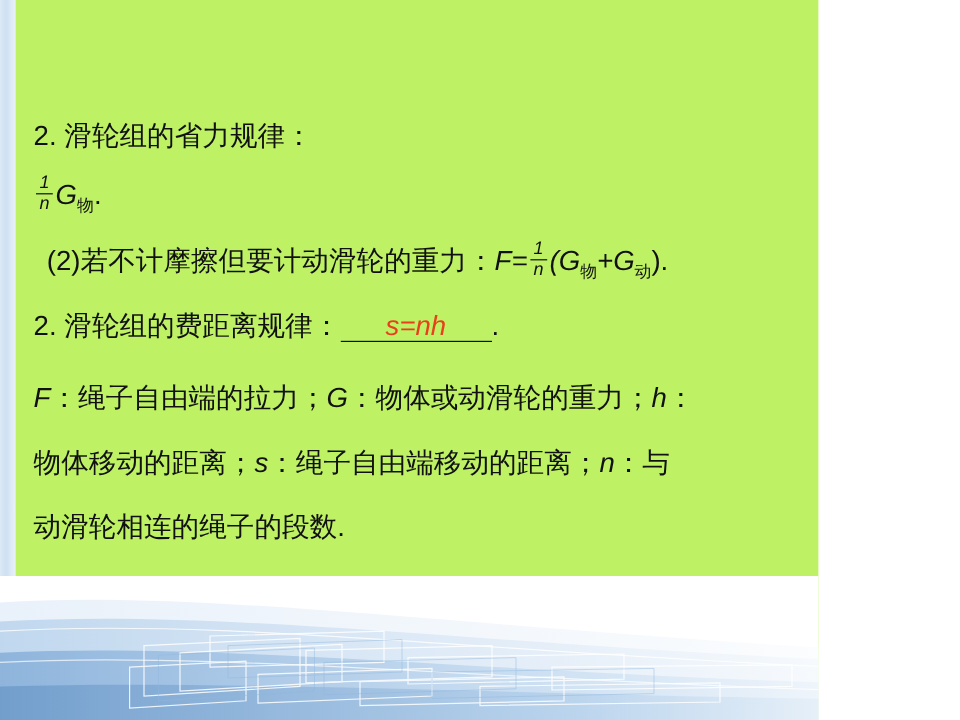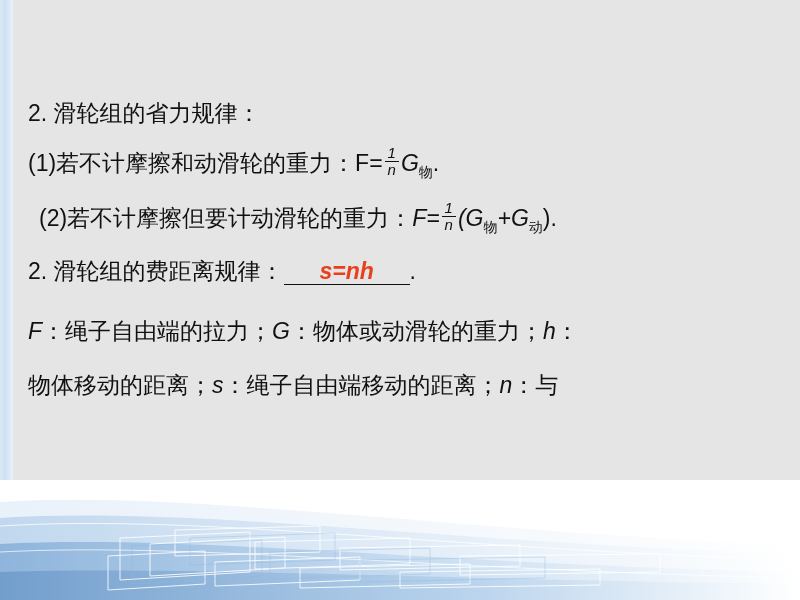--- a/index.html
+++ b/index.html
@@ -9,23 +9,23 @@
   body {
     width: 800px;
     height: 600px;
     overflow: hidden;
     font-family: "Liberation Sans", sans-serif;
     background: #ffffff;
   }
 
   #slide {
     position: relative;
-    width: 800px;
+    width: 682px;
     height: 600px;
-    background: #e5e5e5;
+    background: #bef264;
     overflow: hidden;
   }
 
   
   .left-bar {
     position: absolute;
     left: 0;
     top: 0;
     width: 13px;
     height: 600px;
@@ -87,21 +87,21 @@
   }
 
   .sub {
     font-size: 14px;
     vertical-align: sub;
     font-style: normal;
   }
 
   .answer {
     color: #e8401c;
-    font-weight: bold;
+    font-weight: normal;
     font-style: italic;
     font-size: 23px;
   }
 
   .blank {
     display: inline-block;
     border-bottom: 1.6px solid #111;
     text-align: center;
     padding: 0 4px;
   }
@@ -113,39 +113,42 @@
 
   <div class="left-bar"></div>
 
   <div class="content">
 
     <div class="line" style="left:28px; top:100px;">
       <span>2. 滑轮组的省力规律：</span>
     </div>
 
     <div class="line" style="left:28px; top:148px;">
-      <span>(1)若不计摩擦和动滑轮的重力：F=</span><span class="frac"><span class="num">1</span><span class="den">n</span></span><span class="ital">G</span><span class="sub">物</span><span>.</span>
+      <span class="frac"><span class="num">1</span><span class="den">n</span></span><span class="ital">G</span><span class="sub">物</span><span>.</span>
     </div>
 
     <div class="line" style="left:28px; top:203px;margin-left:11px;">
       <span>(2)若不计摩擦但要计动滑轮的重力：</span><span class="ital">F=</span><span class="frac"><span class="num">1</span><span class="den">n</span></span><span class="ital">(G</span><span class="sub">物</span><span class="ital">+G</span><span class="sub">动</span><span>).</span>
     </div>
 
     <div class="line" style="left:28px; top:258px;">
       <span>2. 滑轮组的费距离规律：</span><span class="blank" style="min-width:118px;"><span class="answer">s=nh</span></span><span>.</span>
     </div>
 
     <div class="line" style="left:28px; top:372px;">
       <span>物体移动的距离；</span><span class="ital">s</span><span>：绳子自由端移动的距离；</span><span class="ital">n</span><span>：与</span>
     </div>
 
     <div class="line" style="left:28px; top:318px;">
       <span class="ital">F</span><span>：绳子自由端的拉力；</span><span class="ital">G</span><span>：物体或动滑轮的重力；</span><span class="ital">h</span><span>：</span>
     </div>
 
+    <div class="line" style="left:28px; top:426px;">
+      <span>动滑轮相连的绳子的段数.</span>
+    </div>
 
   </div>
 
   <div class="bottom-band">
     <svg width="800" height="120" viewBox="0 0 800 120" xmlns="http://www.w3.org/2000/svg">
       <defs>
         <linearGradient id="gA" x1="0" y1="0" x2="1" y2="0">
           <stop offset="0%" stop-color="#b9d3ec"></stop>
           <stop offset="45%" stop-color="#dbe8f6"></stop>
           <stop offset="100%" stop-color="#ffffff"></stop>

